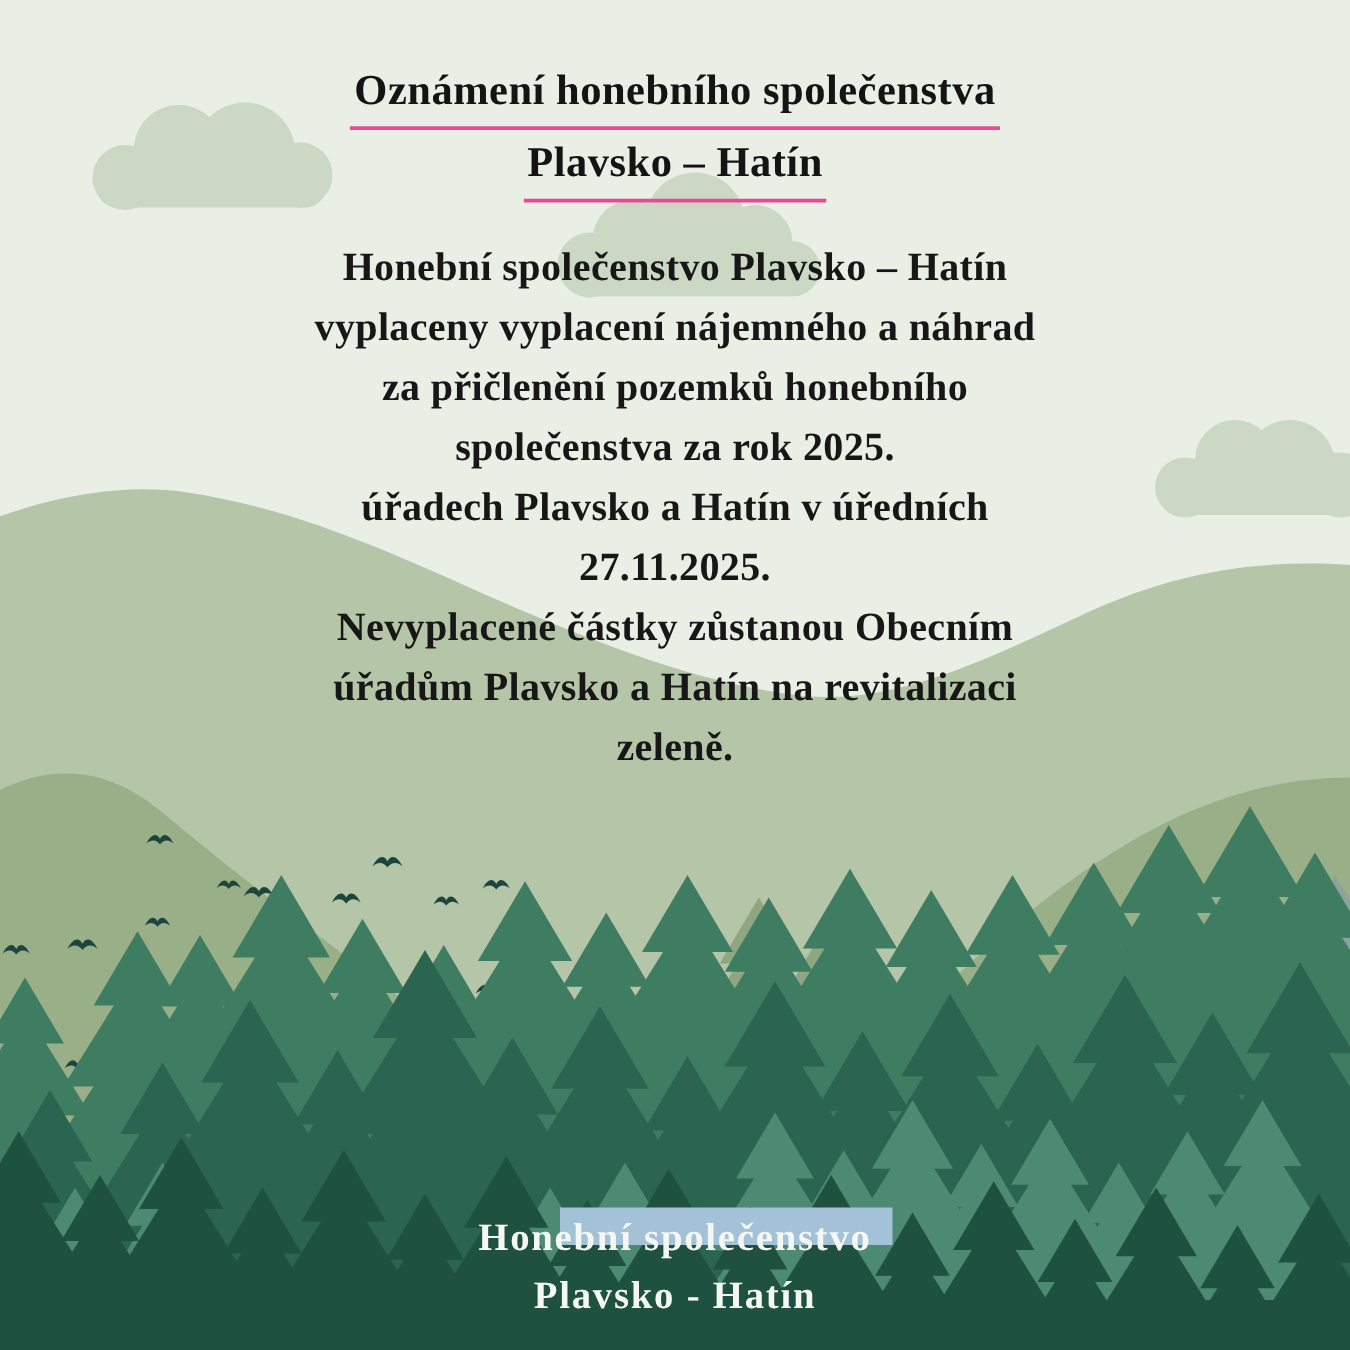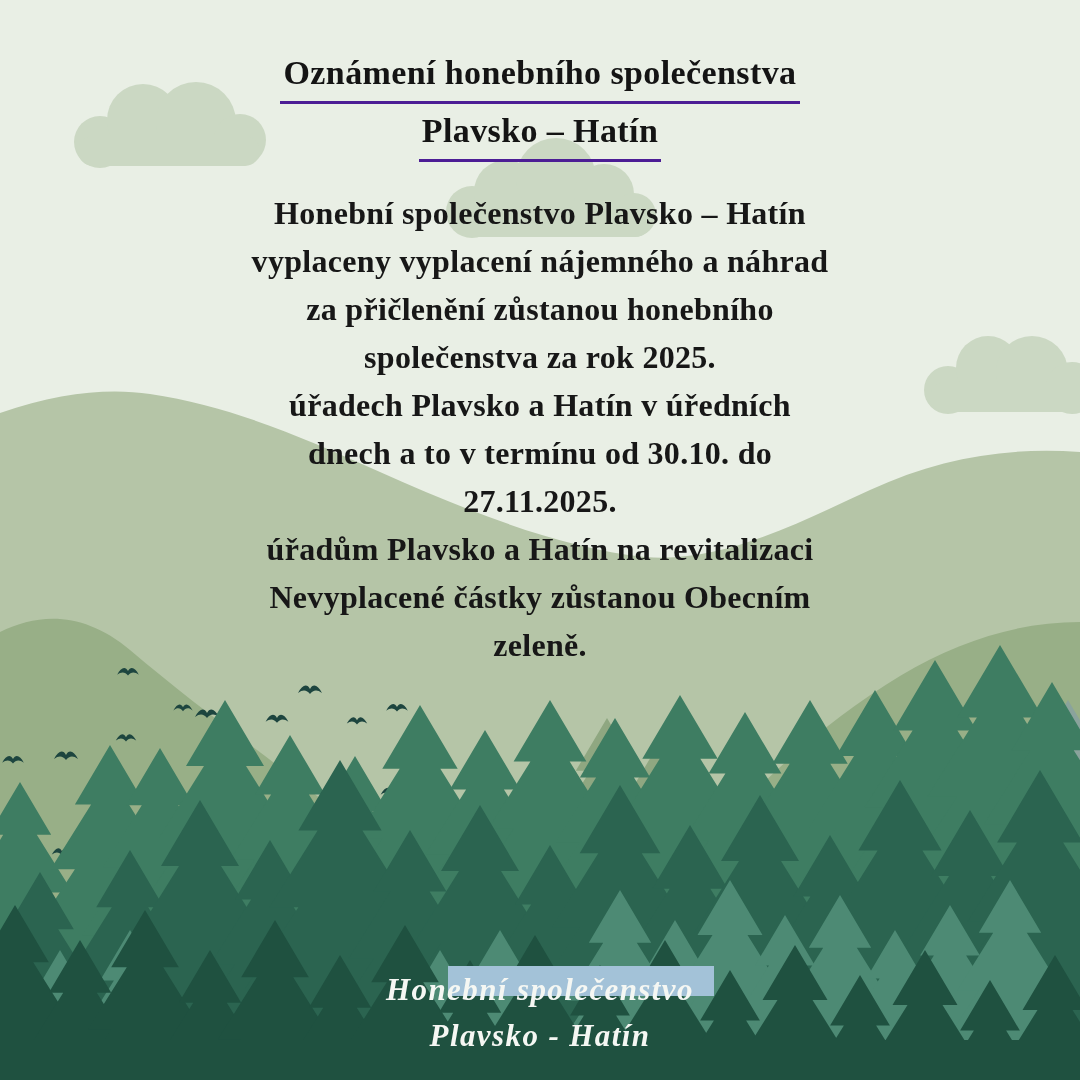--- a/index.html
+++ b/index.html
@@ -17,39 +17,39 @@
   .title{
     position:absolute;top:46px;left:0;right:0;
     text-align:center;
     font-size:34px;line-height:53px;
     letter-spacing:0.4px;
     color:#141414;
   }
   .title .tline{display:block;}
   .title .tline span{
     display:inline-block;
-    border-bottom:3px solid #4c1d95;
+    border-bottom:3px solid #ec4899;
     padding:0 3px 2px;
   }
   .bodytext{
     position:absolute;top:189px;left:110px;right:110px;
     text-align:center;
     font-size:32px;line-height:48px;
     letter-spacing:0.3px;
     color:#171717;
   }
   .bodytext .bline{display:block;}
   .footer{
     position:absolute;top:967px;left:0;right:0;
     text-align:center;
     font-size:31px;line-height:46px;
     letter-spacing:1.4px;
     color:#f5f7f3;
   }
-  .footer .fline{display:block;font-style:italic;}
+  .footer .fline{display:block;}
 </style>
 </head>
 <body>
 
 <div class="poster">
 
   <svg class="scene" width="1080" height="1080" viewBox="0 0 1080 1080" aria-hidden="true">
     <defs>
       <path id="pine" d="M0,0 L13,22 L7,22 L22,46 L13,46 L30,72 L19,72 L36,98 L4,98 L4,106 L-4,106 L-4,98 L-36,98 L-19,72 L-30,72 L-13,46 L-22,46 L-7,22 L-13,22 Z"></path>
       <path id="bird" d="M-12,3 C-8,-5 -3,-7 0,-1 C3,-7 8,-5 12,3 C7,-1 3,0 0,4 C-3,0 -7,-1 -12,3 Z"></path>
@@ -354,27 +354,26 @@
   </svg>
 
   <div class="title">
     <span class="tline"><span>Oznámení honebního společenstva</span></span>
     <span class="tline"><span>Plavsko – Hatín</span></span>
   </div>
 
   <div class="bodytext">
     <span class="bline">Honební společenstvo Plavsko – Hatín</span>
     <span class="bline">vyplaceny vyplacení nájemného a náhrad</span>
-    <span class="bline">za přičlenění zůstanou honebního</span>
+    <span class="bline">za přičlenění pozemků honebního</span>
     <span class="bline">společenstva za rok 2025.</span>
     <span class="bline">úřadech Plavsko a Hatín v úředních</span>
-    <span class="bline">dnech a to v termínu od 30.10. do</span>
     <span class="bline">27.11.2025.</span>
+    <span class="bline">Nevyplacené částky zůstanou Obecním</span>
     <span class="bline">úřadům Plavsko a Hatín na revitalizaci</span>
-    <span class="bline">Nevyplacené částky zůstanou Obecním</span>
     <span class="bline">zeleně.</span>
   </div>
 
   <div class="footer">
     <span class="fline">Honební společenstvo</span>
     <span class="fline">Plavsko - Hatín</span>
   </div>
 
 </div>
 

